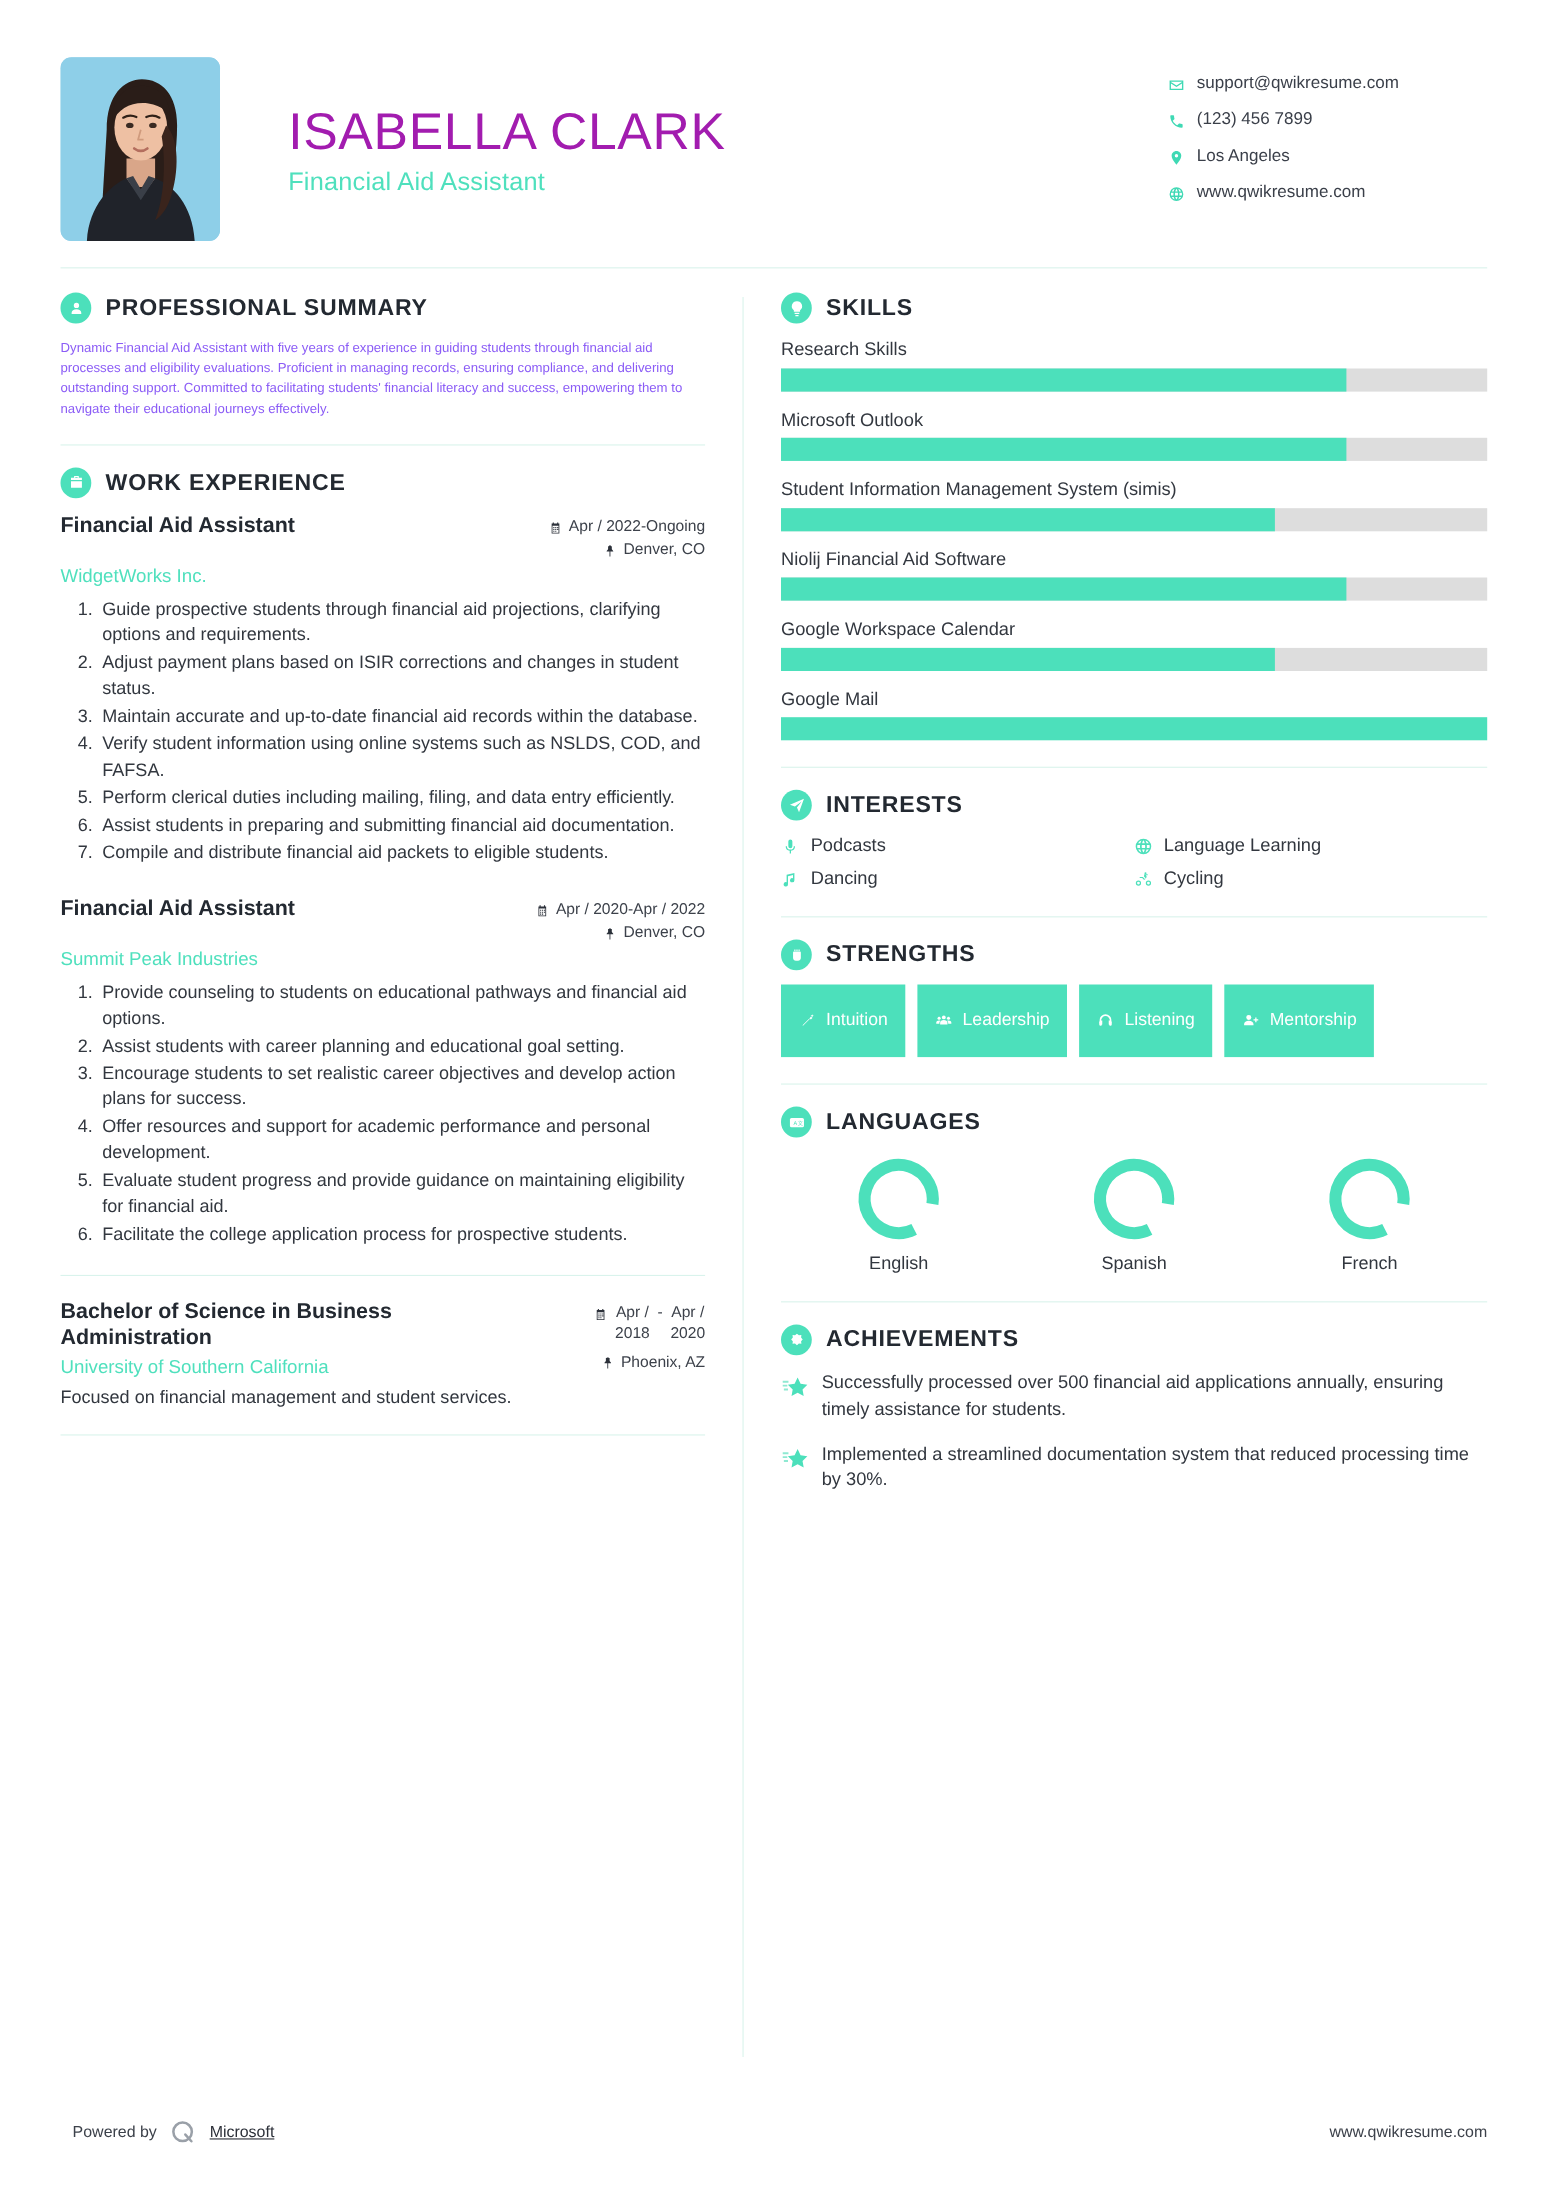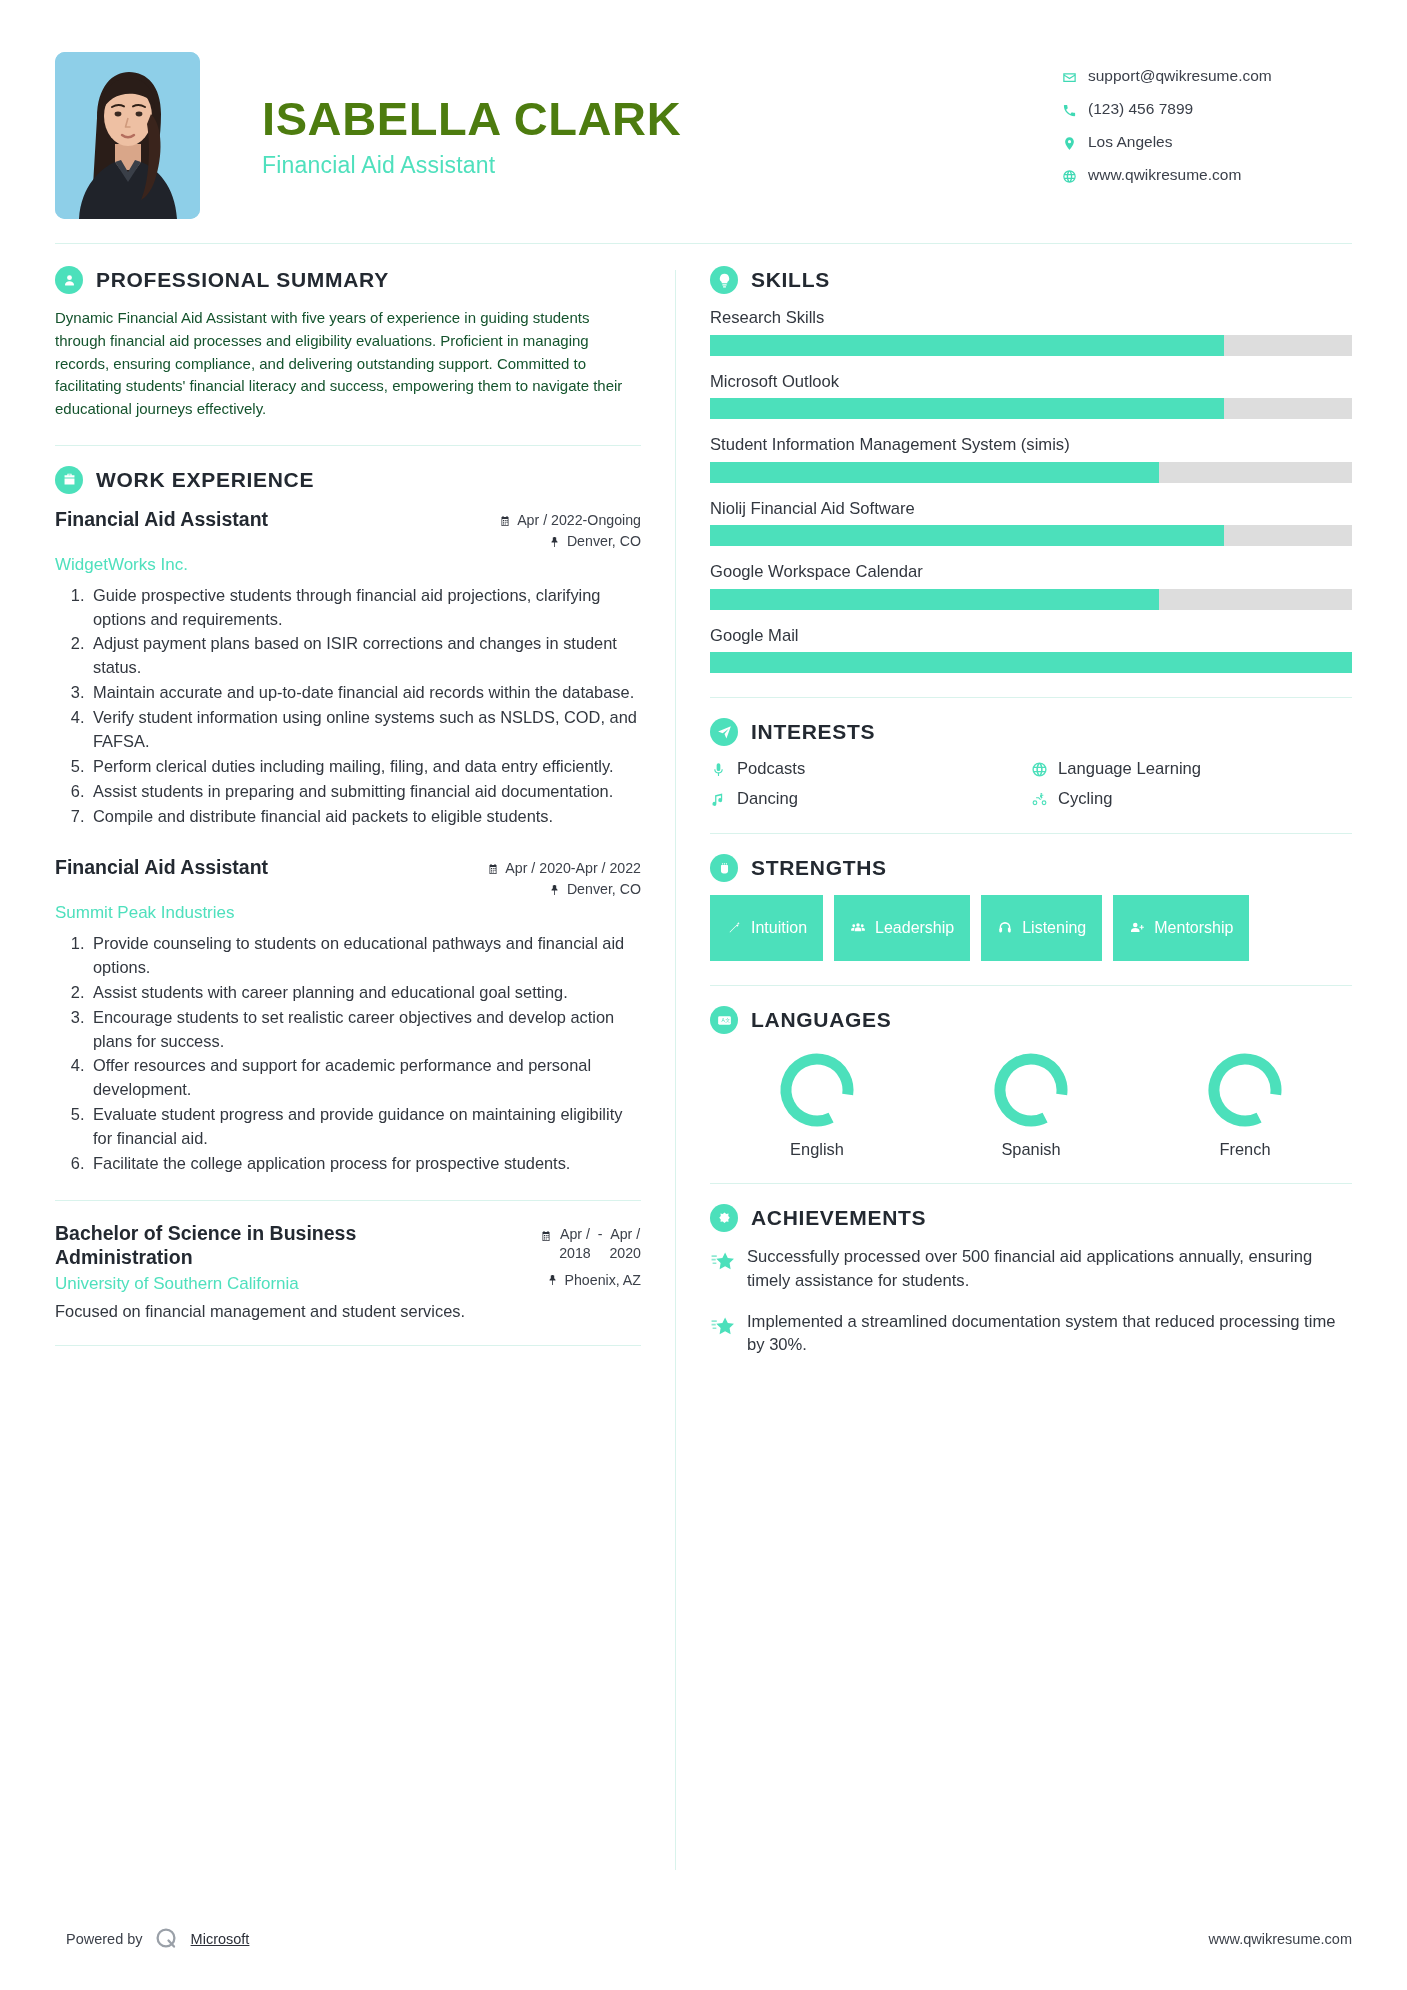--- a/index.html
+++ b/index.html
@@ -39,23 +39,23 @@
   }
   .photo svg { display: block; width: 100%; height: 100%; }
 
   .name-block {
     flex: 1 1 auto;
     padding-left: 62px;
     padding-top: 42px;
   }
   .name {
     font-size: 47px;
-    font-weight: 700;
+    font-weight: 400;
     letter-spacing: 0.6px;
-    color: #4d7c0f;
+    color: #a21caf;
     line-height: 1.08;
   }
   .role {
     font-size: 23px;
     color: #4fe0bd;
     margin-top: 7px;
     letter-spacing: .2px;
   }
 
   .contact {
@@ -125,23 +125,23 @@
   }
   .sec-ic svg { width: 17px; height: 17px; fill: #ffffff; }
   .sec-title {
     font-size: 21px;
     font-weight: 700;
     letter-spacing: .7px;
     color: #232931;
   }
 
   .summary {
-    font-size: 15px;
+    font-size: 12px;
     line-height: 1.52;
-    color: #14532d;
+    color: #8b5cf6;
   }
 
   .sec-rule {
     height: 1px;
     background: #d9f3ec;
     margin: 24px 0 20px 0;
   }
 
   
   .job { margin-bottom: 4px; }

